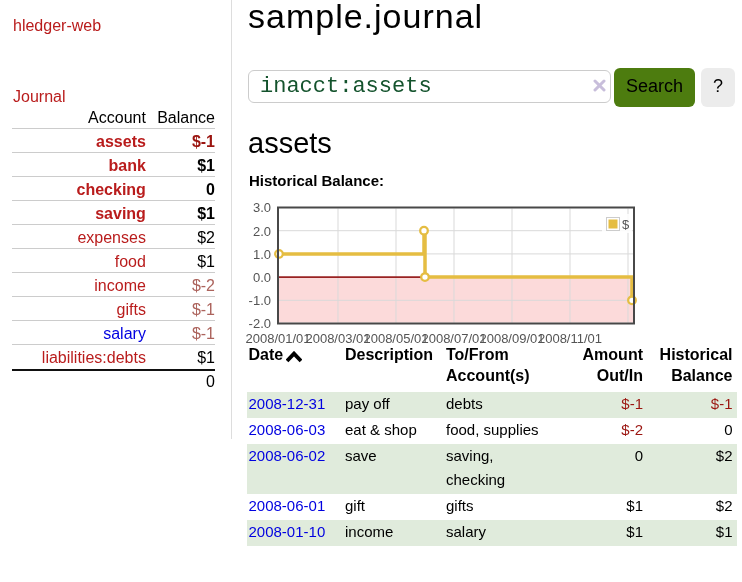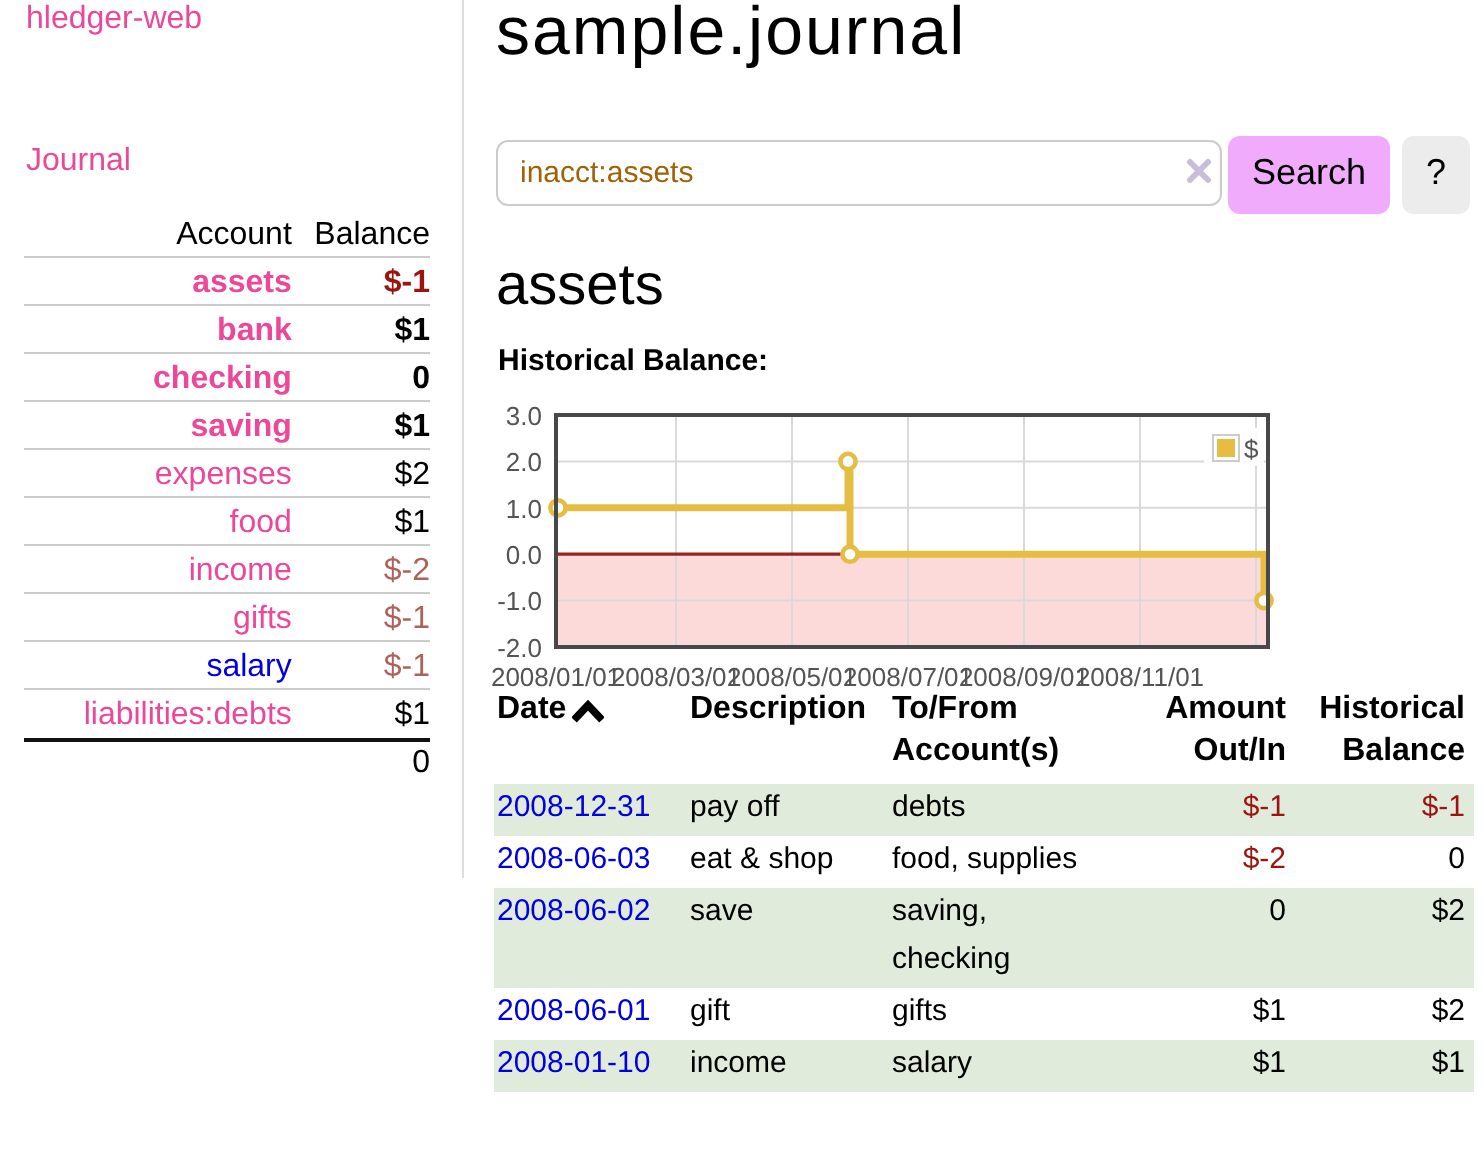--- a/index.html
+++ b/index.html
@@ -1,39 +1,39 @@
 <!DOCTYPE html>
 <html><head>
 <meta charset="utf-8">
 <style>
 * { margin:0; padding:0; box-sizing:content-box; }
 html,body { width:742px; height:582px; background:#fff; font-family:"Liberation Sans", sans-serif; overflow:hidden; }
 a { text-decoration:none; }
-.purp { color:#ec4899; }
+.purp { color:#b91c1c;margin-top:16px; }
 .blue { color:#0000e0; }
 #sidebar { position:absolute; left:0; top:0; width:231px; height:439px; border-right:1px solid #ddd; }
 #brand { position:absolute; left:13px; top:1px; font-size:16px; }
 #journal-link { position:absolute; left:13px; top:72px; font-size:16px; }
 #acct-table { position:absolute; left:12px; top:105px; width:203px; border-collapse:collapse; font-size:16px; }
 #acct-table td, #acct-table th { border-bottom:1px solid #ccc; padding:4px 0 2px 0; line-height:17px; font-weight:normal; text-align:right; white-space:nowrap; }
 #acct-table th.bal, #acct-table td.bal { text-align:right; }
 #acct-table tr.b td { font-weight:bold; }
 #acct-table tr.total td { border-bottom:none; border-top:2px solid #111; }
 #acct-table tr.last td { padding-bottom:3px; }
 #acct-table tr.total td { padding-top:2px; }
 .neg1 { color:#9b1510; }
 .neg2 { color:#ac635c; }
 .ind1 { padding-left:8px !important; }
 .ind2 { padding-left:18px !important; }
 .ind3 { padding-left:28px !important; }
 #main { position:absolute; left:246px; top:0; width:496px; height:582px; }
 #title { position:absolute; left:2px; top:-3px; font-size:34px; font-weight:normal; letter-spacing:1px; }
-#searchbox { position:absolute; left:2px; top:70px; width:342px; height:31px; border:1px solid #ccc; border-radius:6px; padding:0 8px 0 11px; font-size:15px; color:#a16207; font-family:Liberation Sans, sans-serif; }
+#searchbox { position:absolute; left:2px; top:70px; width:342px; height:31px; border:1px solid #ccc; border-radius:6px; padding:0 8px 0 11px; font-size:22px; color:#14532d; font-family:Liberation Mono, monospace; }
 #clearx { position:absolute; left:347px; top:79px; }
-#btn-search { position:absolute; left:368px; top:68px; width:81px; height:39px; background:#f0abfc; border-radius:6px; font-size:18px; text-align:center; line-height:37px; }
+#btn-search { position:absolute; left:368px; top:68px; width:81px; height:39px; background:#4d7c0f; border-radius:6px; font-size:18px; text-align:center; line-height:37px; }
 #btn-q { position:absolute; left:455px; top:68px; width:34px; height:39px; background:#ececec; border-radius:6px; font-size:18px; text-align:center; line-height:37px; }
 #h2assets { position:absolute; left:2px; top:127px; font-size:29px; font-weight:normal; }
 #histlabel { position:absolute; left:3px; top:172px; font-size:15px; font-weight:bold; }
 #chart { position:absolute; left:0px; top:197px; }
 #regtable { position:absolute; left:0.5px; top:344px; width:490.5px; border-collapse:collapse; font-size:15px; table-layout:fixed; }
 #regtable th { font-weight:bold; text-align:left; vertical-align:top; padding:0 0 6px 2px; line-height:21px; font-size:16px; }
 #regtable th.r, #regtable td.r { text-align:right; padding-right:4.5px; }
 #regtable th:nth-child(4), #regtable td:nth-child(4) { padding-right:1px; }
 #regtable td { padding:0 0 2.5px 2px; line-height:23.5px; vertical-align:top; }
 #regtable tr.g { background:#e0ebdc; }

